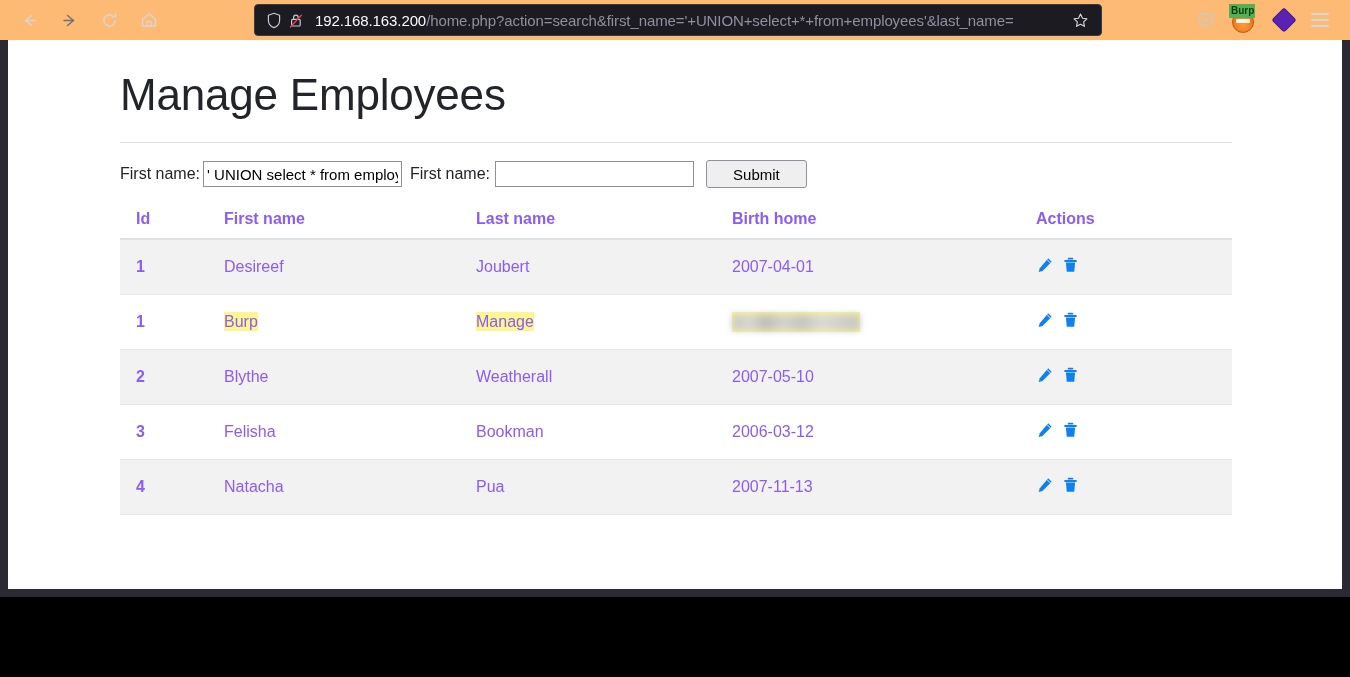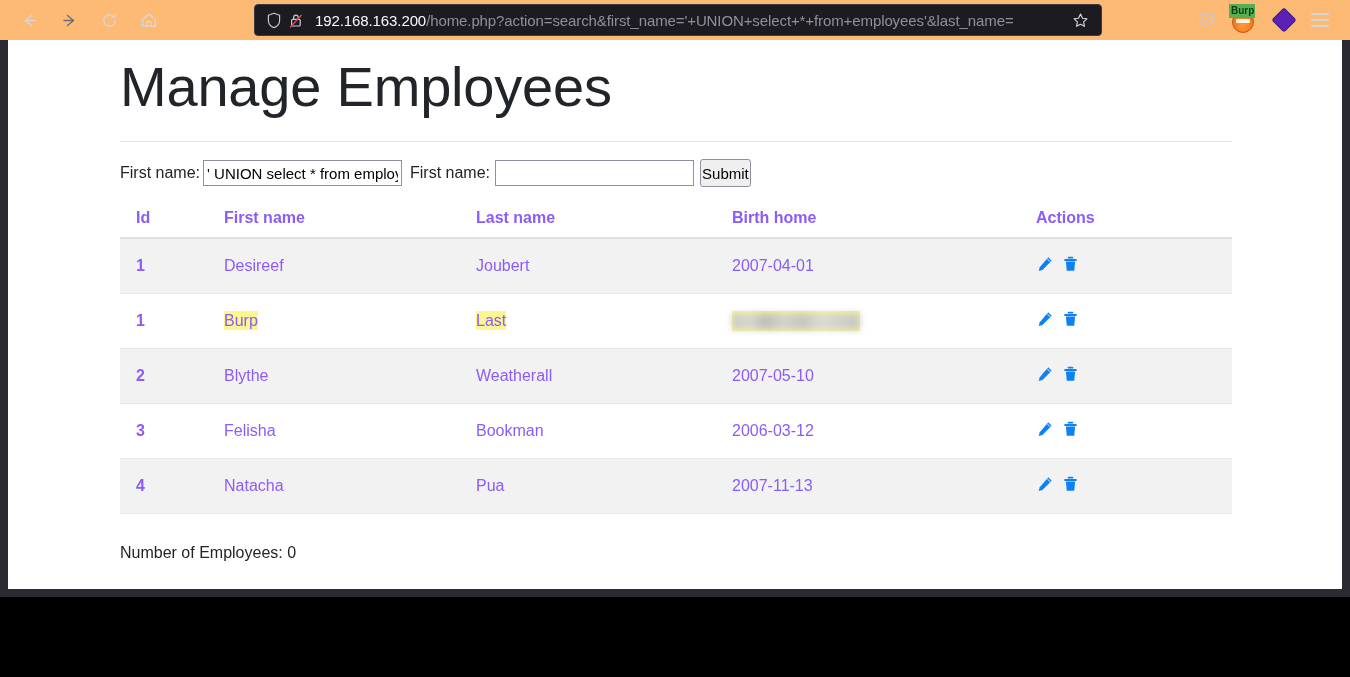--- a/index.html
+++ b/index.html
@@ -137,25 +137,25 @@
   }
   #page {
     padding: 0;
     width: 1334px;
   }
   #container {
     margin-left: 112px;
     width: 1112px;
   }
   #page-title {
-    font-size: 56px;
+    font-size: 44px;
     font-weight: normal;
     color: #212529;
     margin: 0;
-    padding-top: 14px;
+    padding-top: 30px;
     letter-spacing: -0.2px;
   }
   hr.rule {
     border: 0;
     border-top: 1px solid #e3e3e3;
     margin: 22px 0 0 0;
     width: 1112px;
   }
 
   
@@ -175,22 +175,22 @@
     font-size: 15px;
     color: #000;
     padding: 1px 3px;
     margin: 0 2px;
     border-radius: 0;
   }
   #first-name-input { width: 199px; margin-left: 3px; }
   #last-name-input { width: 199px; margin-left: 5px; }
   #submit-button {
     height: 28px;
-    margin-left: 4px;
-    padding: 0 1px;
+    margin-left: 10px;
+    padding: 0 26px;
     font-family: "Liberation Sans", sans-serif;
     font-size: 15px;
     color: #000;
     background: #efefef;
     border: 1px solid #8f8f9d;
     border-radius: 3px;
   }
 
   
   table#employee-table {
@@ -365,21 +365,21 @@
                       <path d="M12.2 4 L16 7.8" stroke="#ffffff" stroke-width="1" fill="none"></path>
                     </svg></span><span class="act-icon"><svg width="17" height="18" viewBox="0 0 20 20">
                       <rect x="7" y="1.6" width="6" height="2" rx="0.5" fill="#0d80f2"></rect>
                       <rect x="2.8" y="4" width="14.4" height="2.4" rx="0.6" fill="#0d80f2"></rect>
                       <path d="M4.6 7 L15.4 7 L14.4 18 L5.6 18 Z" fill="#0d80f2"></path>
                     </svg></span></td>
               </tr>
               <tr>
                 <td class="col-id">1</td>
                 <td class="col-first"><span class="hl">Burp</span></td>
-                <td class="col-last"><span class="hl">Last</span></td>
+                <td class="col-last"><span class="hl">Manage</span></td>
                 <td class="col-birth"><span class="hl-blur-wrap"><span class="blurred"></span></span></td>
                 <td class="col-actions actions-cell"><span class="act-icon"><svg width="18" height="18" viewBox="0 0 20 20">
                       <path d="M13.6 2.6 L17.4 6.4 L7.2 16.6 L3 17.8 L4.2 13.6 Z" fill="#0d80f2"></path>
                       <path d="M12.2 4 L16 7.8" stroke="#ffffff" stroke-width="1" fill="none"></path>
                     </svg></span><span class="act-icon"><svg width="17" height="18" viewBox="0 0 20 20">
                       <rect x="7" y="1.6" width="6" height="2" rx="0.5" fill="#0d80f2"></rect>
                       <rect x="2.8" y="4" width="14.4" height="2.4" rx="0.6" fill="#0d80f2"></rect>
                       <path d="M4.6 7 L15.4 7 L14.4 18 L5.6 18 Z" fill="#0d80f2"></path>
                     </svg></span></td>
               </tr>
@@ -421,17 +421,16 @@
                       <path d="M12.2 4 L16 7.8" stroke="#ffffff" stroke-width="1" fill="none"></path>
                     </svg></span><span class="act-icon"><svg width="17" height="18" viewBox="0 0 20 20">
                       <rect x="7" y="1.6" width="6" height="2" rx="0.5" fill="#0d80f2"></rect>
                       <rect x="2.8" y="4" width="14.4" height="2.4" rx="0.6" fill="#0d80f2"></rect>
                       <path d="M4.6 7 L15.4 7 L14.4 18 L5.6 18 Z" fill="#0d80f2"></path>
                     </svg></span></td>
               </tr>
             </tbody>
         </table>
 
-        <div id="footer-count">Number of Employees: 0</div>
       </div>
     </div>
   </div>
 </div>
 
 </body></html>

